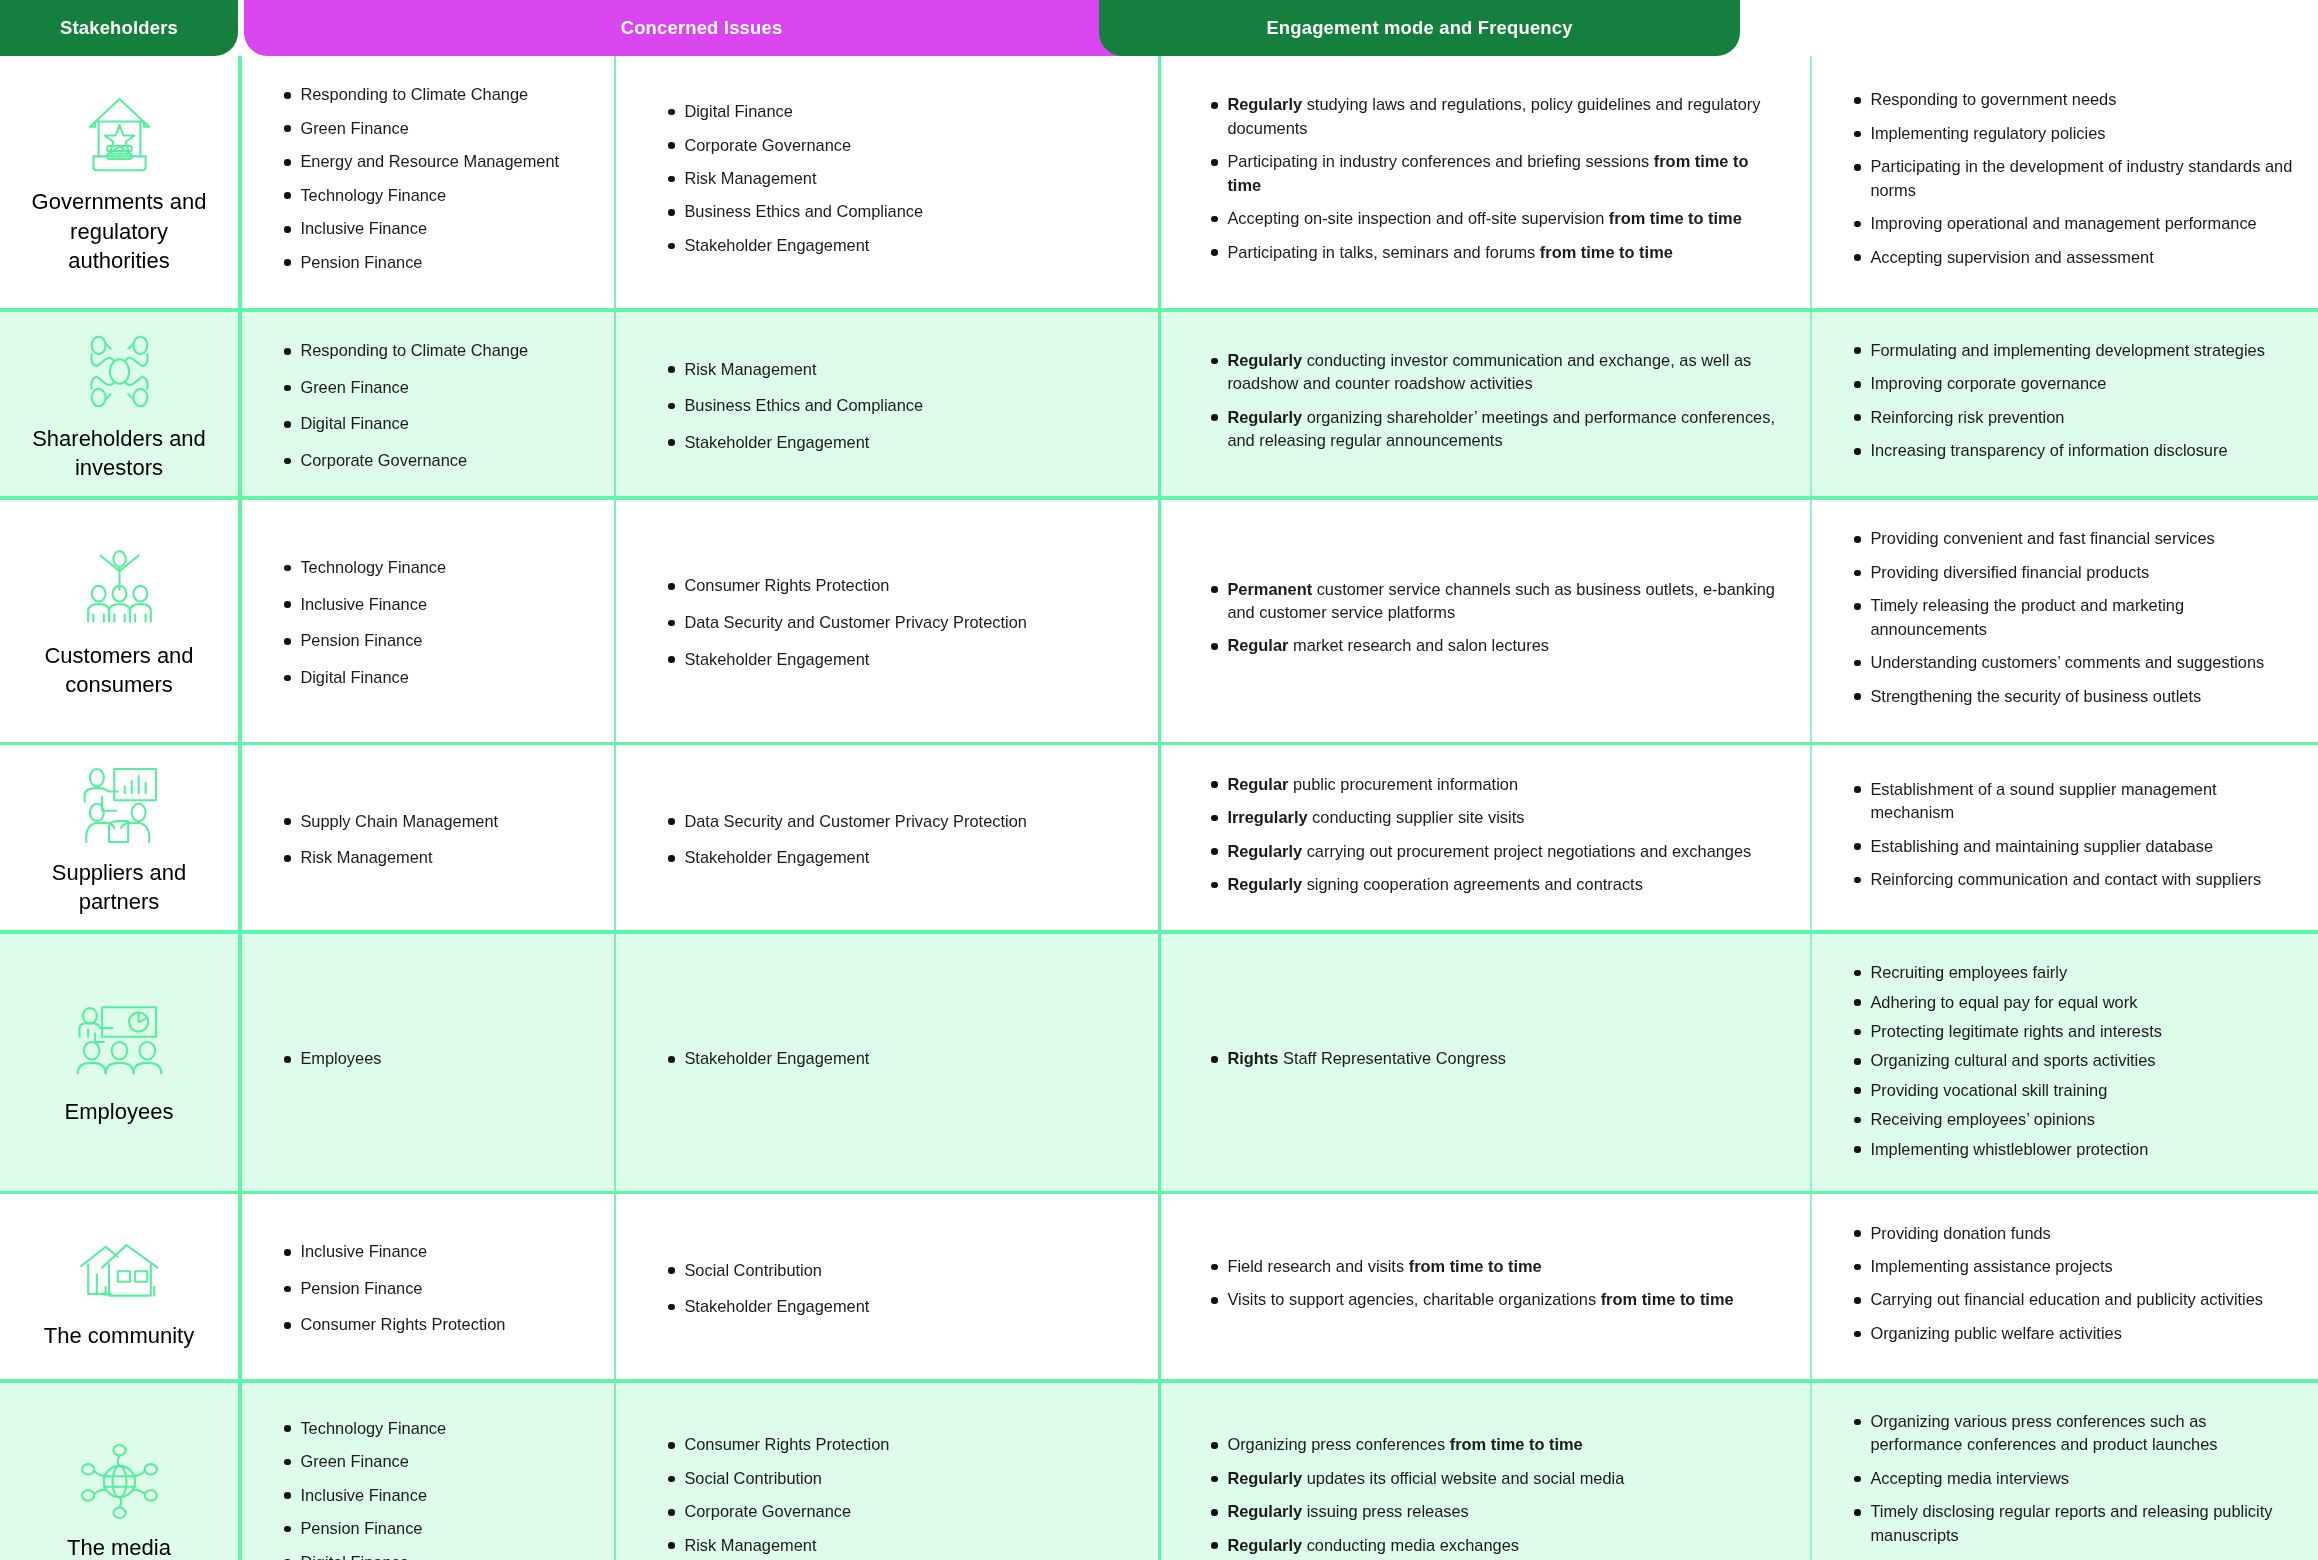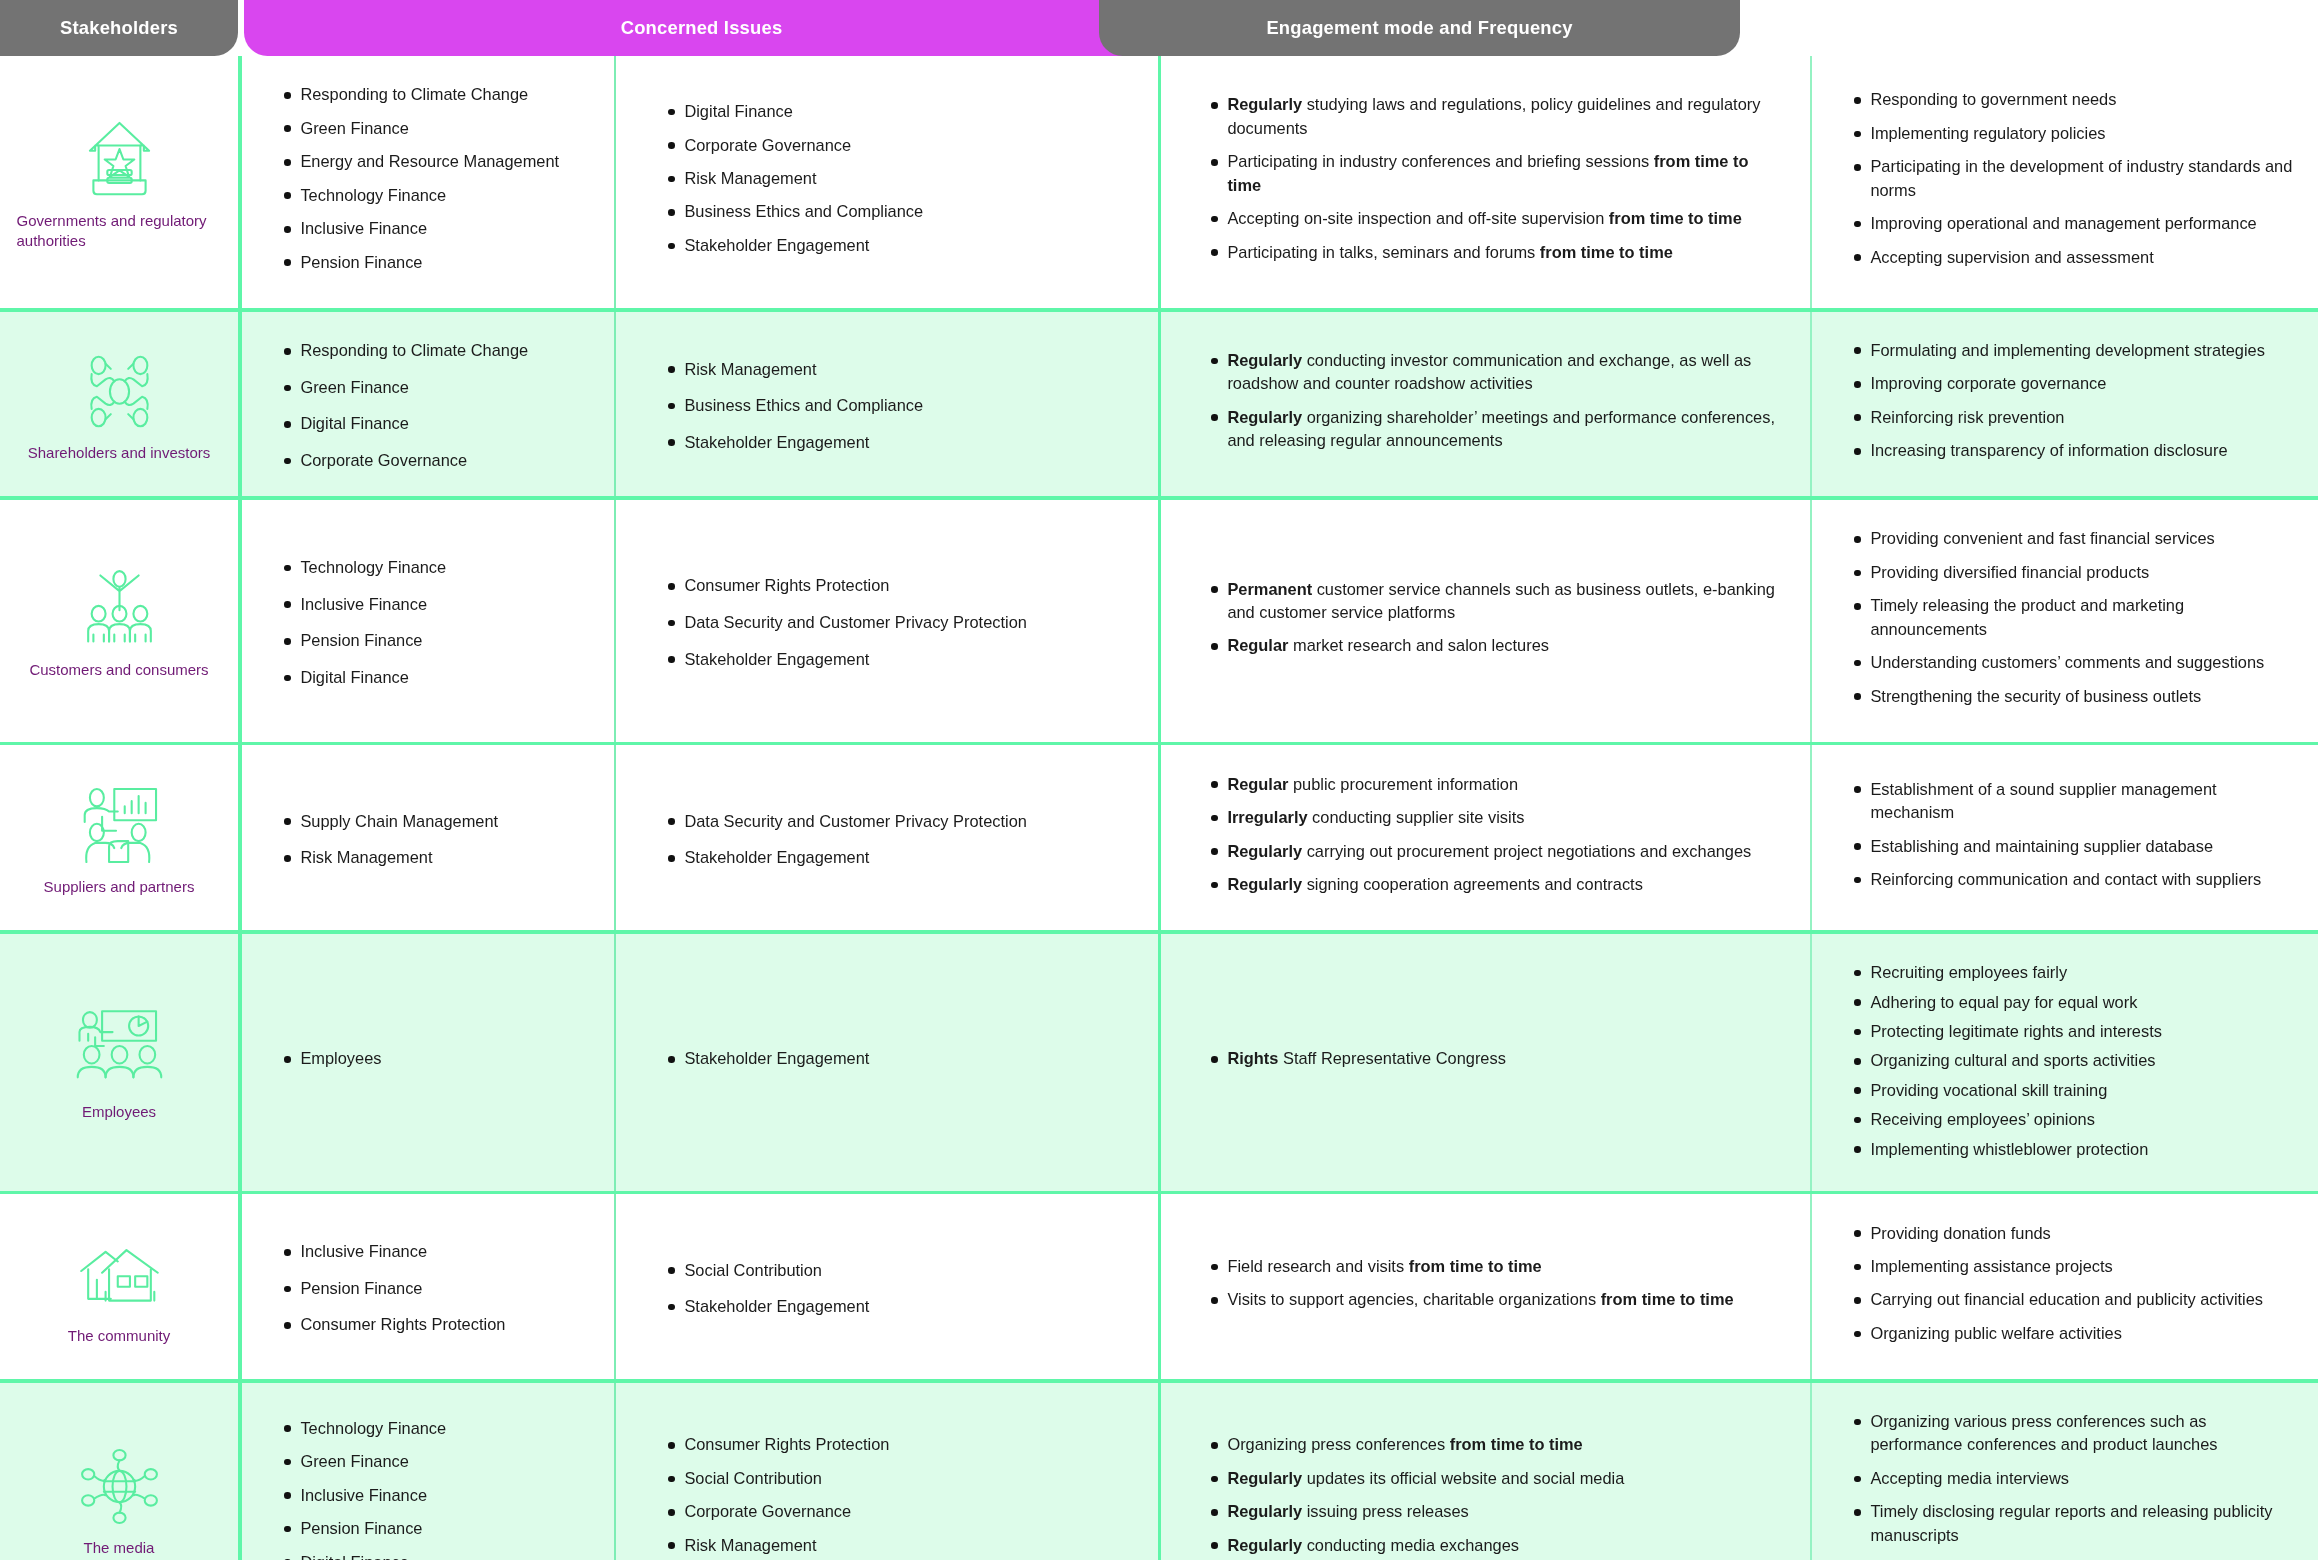--- a/index.html
+++ b/index.html
@@ -12,21 +12,21 @@
   .sheet{position:relative;width:2319px;height:1560px;overflow:hidden;background:#fff;}
 
   
   .header-row{position:absolute;left:0;top:0;width:2319px;height:56px;}
   .hdr{
     position:absolute;top:0;height:56px;
     display:flex;align-items:center;justify-content:center;
     color:#ffffff;font-size:18.4px;font-weight:600;letter-spacing:0.2px;
     white-space:nowrap;
   }
-  .hdr-a{background:#737373;}   
+  .hdr-a{background:#15803d;}   
   .hdr-b{background:#d946ef;}   
   .hdr-1{left:0;width:238px;border-radius:0 0 23.5px 0;}
   .hdr-2{left:244px;width:915px;border-radius:0 0 0 23.5px;}
   .hdr-3{left:1099px;width:641px;border-radius:0 0 23.5px 23.5px;}
   .hdr-4{left:1812px;width:506px;border-radius:0 0 0 23.5px;}
 
   
   .tbody{position:absolute;left:0;top:56px;width:2319px;}
   .row{position:relative;width:2319px;box-sizing:border-box;}
   .row.alt{background:#ddfcea;}
@@ -46,21 +46,21 @@
 
   .c-stake{width:238px;flex:0 0 238px;display:flex;flex-direction:column;
            align-items:center;justify-content:center;padding:13.3px 7.2px;box-sizing:border-box;}
   .c-issA{width:376px;flex:0 0 376px;padding:15.3px 13.3px 15.3px 31px;box-sizing:border-box;display:flex;flex-direction:column;justify-content:center;}
   .c-issB{width:544px;flex:0 0 544px;padding:15.3px 13.3px 15.3px 39px;box-sizing:border-box;display:flex;flex-direction:column;justify-content:center;}
   .c-eng{width:652px;flex:0 0 652px;padding:15.3px 15.3px 15.3px 38px;box-sizing:border-box;display:flex;flex-direction:column;justify-content:center;}
   .c-mea{width:509px;flex:0 0 509px;padding:15.3px 11.2px 15.3px 29px;box-sizing:border-box;display:flex;flex-direction:column;justify-content:center;}
 
   .stake-icon{width:87px;height:87px;display:block;margin-bottom:8.2px;}
   .stake-icon svg{width:100%;height:100%;display:block;}
-  .stake-label{font-size:15px;line-height:1.35;text-align:left;color:#701a75;max-width:205px;}
+  .stake-label{font-size:22px;line-height:1.35;text-align:center;color:#000000;max-width:205px;}
 
   ul.blist{list-style:none;margin:12px;padding:0;}
   ul.blist li{
     position:relative;padding-left:19.4px;
     font-size:16.4px;line-height:1.42;color:#1b1b1b;
     margin:0 0 13.3px 0;
   }
   ul.blist li:last-child{margin-bottom:0;}
   ul.blist li::before{
     content:"";position:absolute;left:3.1px;top:8.7px;

